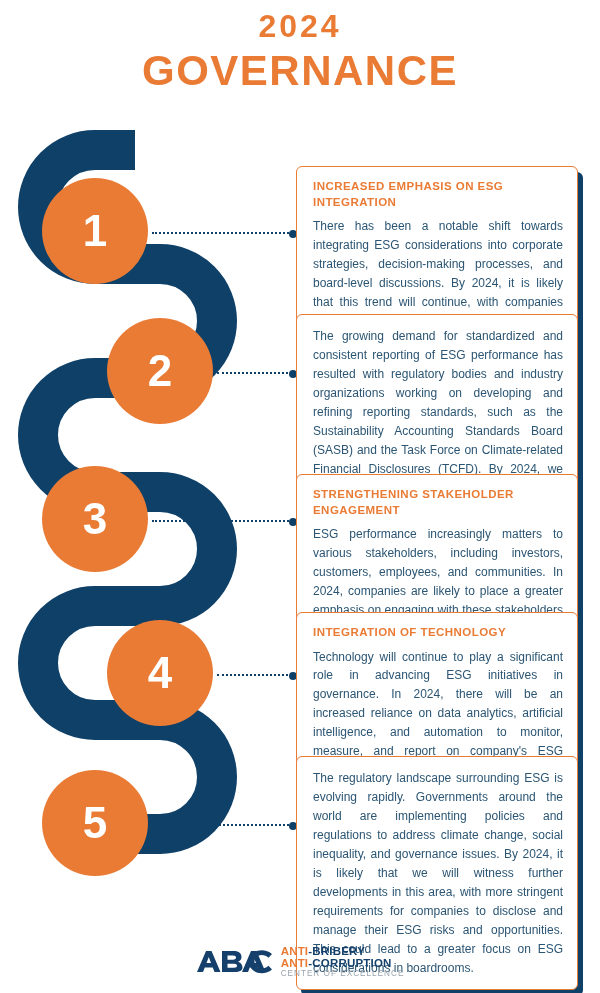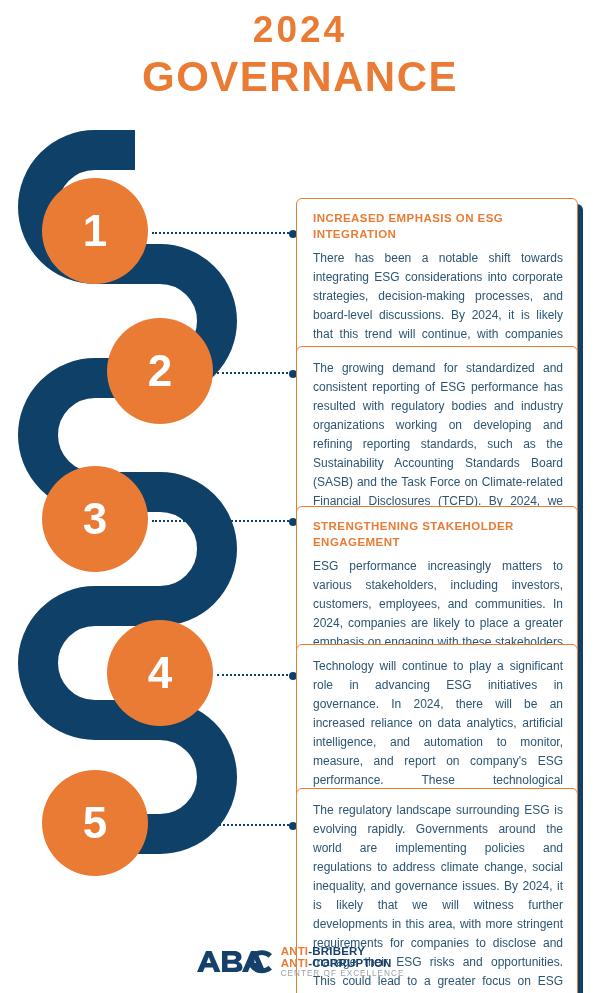--- a/index.html
+++ b/index.html
@@ -27,21 +27,21 @@
     width: 600px;
     text-align: center;
   }
   .title-line {
     color: #E97B35;
     font-weight: bold;
     letter-spacing: 1.5px;
     line-height: 1.18;
     display: block;
   }
-  .title-year { font-size: 37px; letter-spacing: 3px; }
+  .title-year { font-size: 32px; letter-spacing: 3px; }
   .title-main { font-size: 42px; }
 
   
   #snake {
     position: absolute;
     top: 0;
     left: 0;
     width: 600px;
     height: 993px;
     pointer-events: none;
@@ -66,21 +66,20 @@
   
   .card {
     position: absolute;
     left: 296px;
     width: 282px;
     background: #ffffff;
     border: 1.2px solid #E97B35;
     border-radius: 6px;
     padding: 12px 14px 12px 16px;
     box-shadow: 5px 6px 0 0 #0F4068;
-    margin-top: 32px;
   }
   .card-title {
     color: #E97B35;
     font-size: 11.5px;
     font-weight: bold;
     letter-spacing: 0.45px;
     line-height: 1.35;
     text-transform: uppercase;
     margin-bottom: 7px;
   }
@@ -190,20 +189,21 @@
   <div class="card" style="top:314px;">
     <div class="card-body">The growing demand for standardized and consistent reporting of ESG performance has resulted with regulatory bodies and industry organizations working on developing and refining reporting standards, such as the Sustainability Accounting Standards Board (SASB) and the Task Force on Climate-related Financial Disclosures (TCFD). By 2024, we may see more widespread adoption of these standards, leading to greater transparency and comparability in ESG reporting.</div>
   </div>
 
   <div class="card" style="top:474px;">
     <div class="card-title">STRENGTHENING STAKEHOLDER ENGAGEMENT</div>
     <div class="card-body">ESG performance increasingly matters to various stakeholders, including investors, customers, employees, and communities. In 2024, companies are likely to place a greater emphasis on engaging with these stakeholders to understand their concerns and expectations regarding sustainability practices. Enhanced stakeholder engagement can lead to better governance practices that align with the interests of all parties involved.</div>
   </div>
 
   <div class="card" style="top:612px;">
+    <div class="card-title">INTEGRATION OF TECHNOLOGY</div>
     <div class="card-body">Technology will continue to play a significant role in advancing ESG initiatives in governance. In 2024, there will be an increased reliance on data analytics, artificial intelligence, and automation to monitor, measure, and report on company's ESG performance. These technological advancements will help streamline data collection, improve accuracy, and enable more effective decision-making processes.</div>
   </div>
 
   <div class="card" style="top:756px;">
     <div class="card-body">The regulatory landscape surrounding ESG is evolving rapidly. Governments around the world are implementing policies and regulations to address climate change, social inequality, and governance issues. By 2024, it is likely that we will witness further developments in this area, with more stringent requirements for companies to disclose and manage their ESG risks and opportunities. This could lead to a greater focus on ESG considerations in boardrooms.</div>
   </div>
 
   <div class="footer">
 
     <svg class="logo-mark" width="78" height="30" viewBox="0 0 156 60" xmlns="http://www.w3.org/2000/svg">

